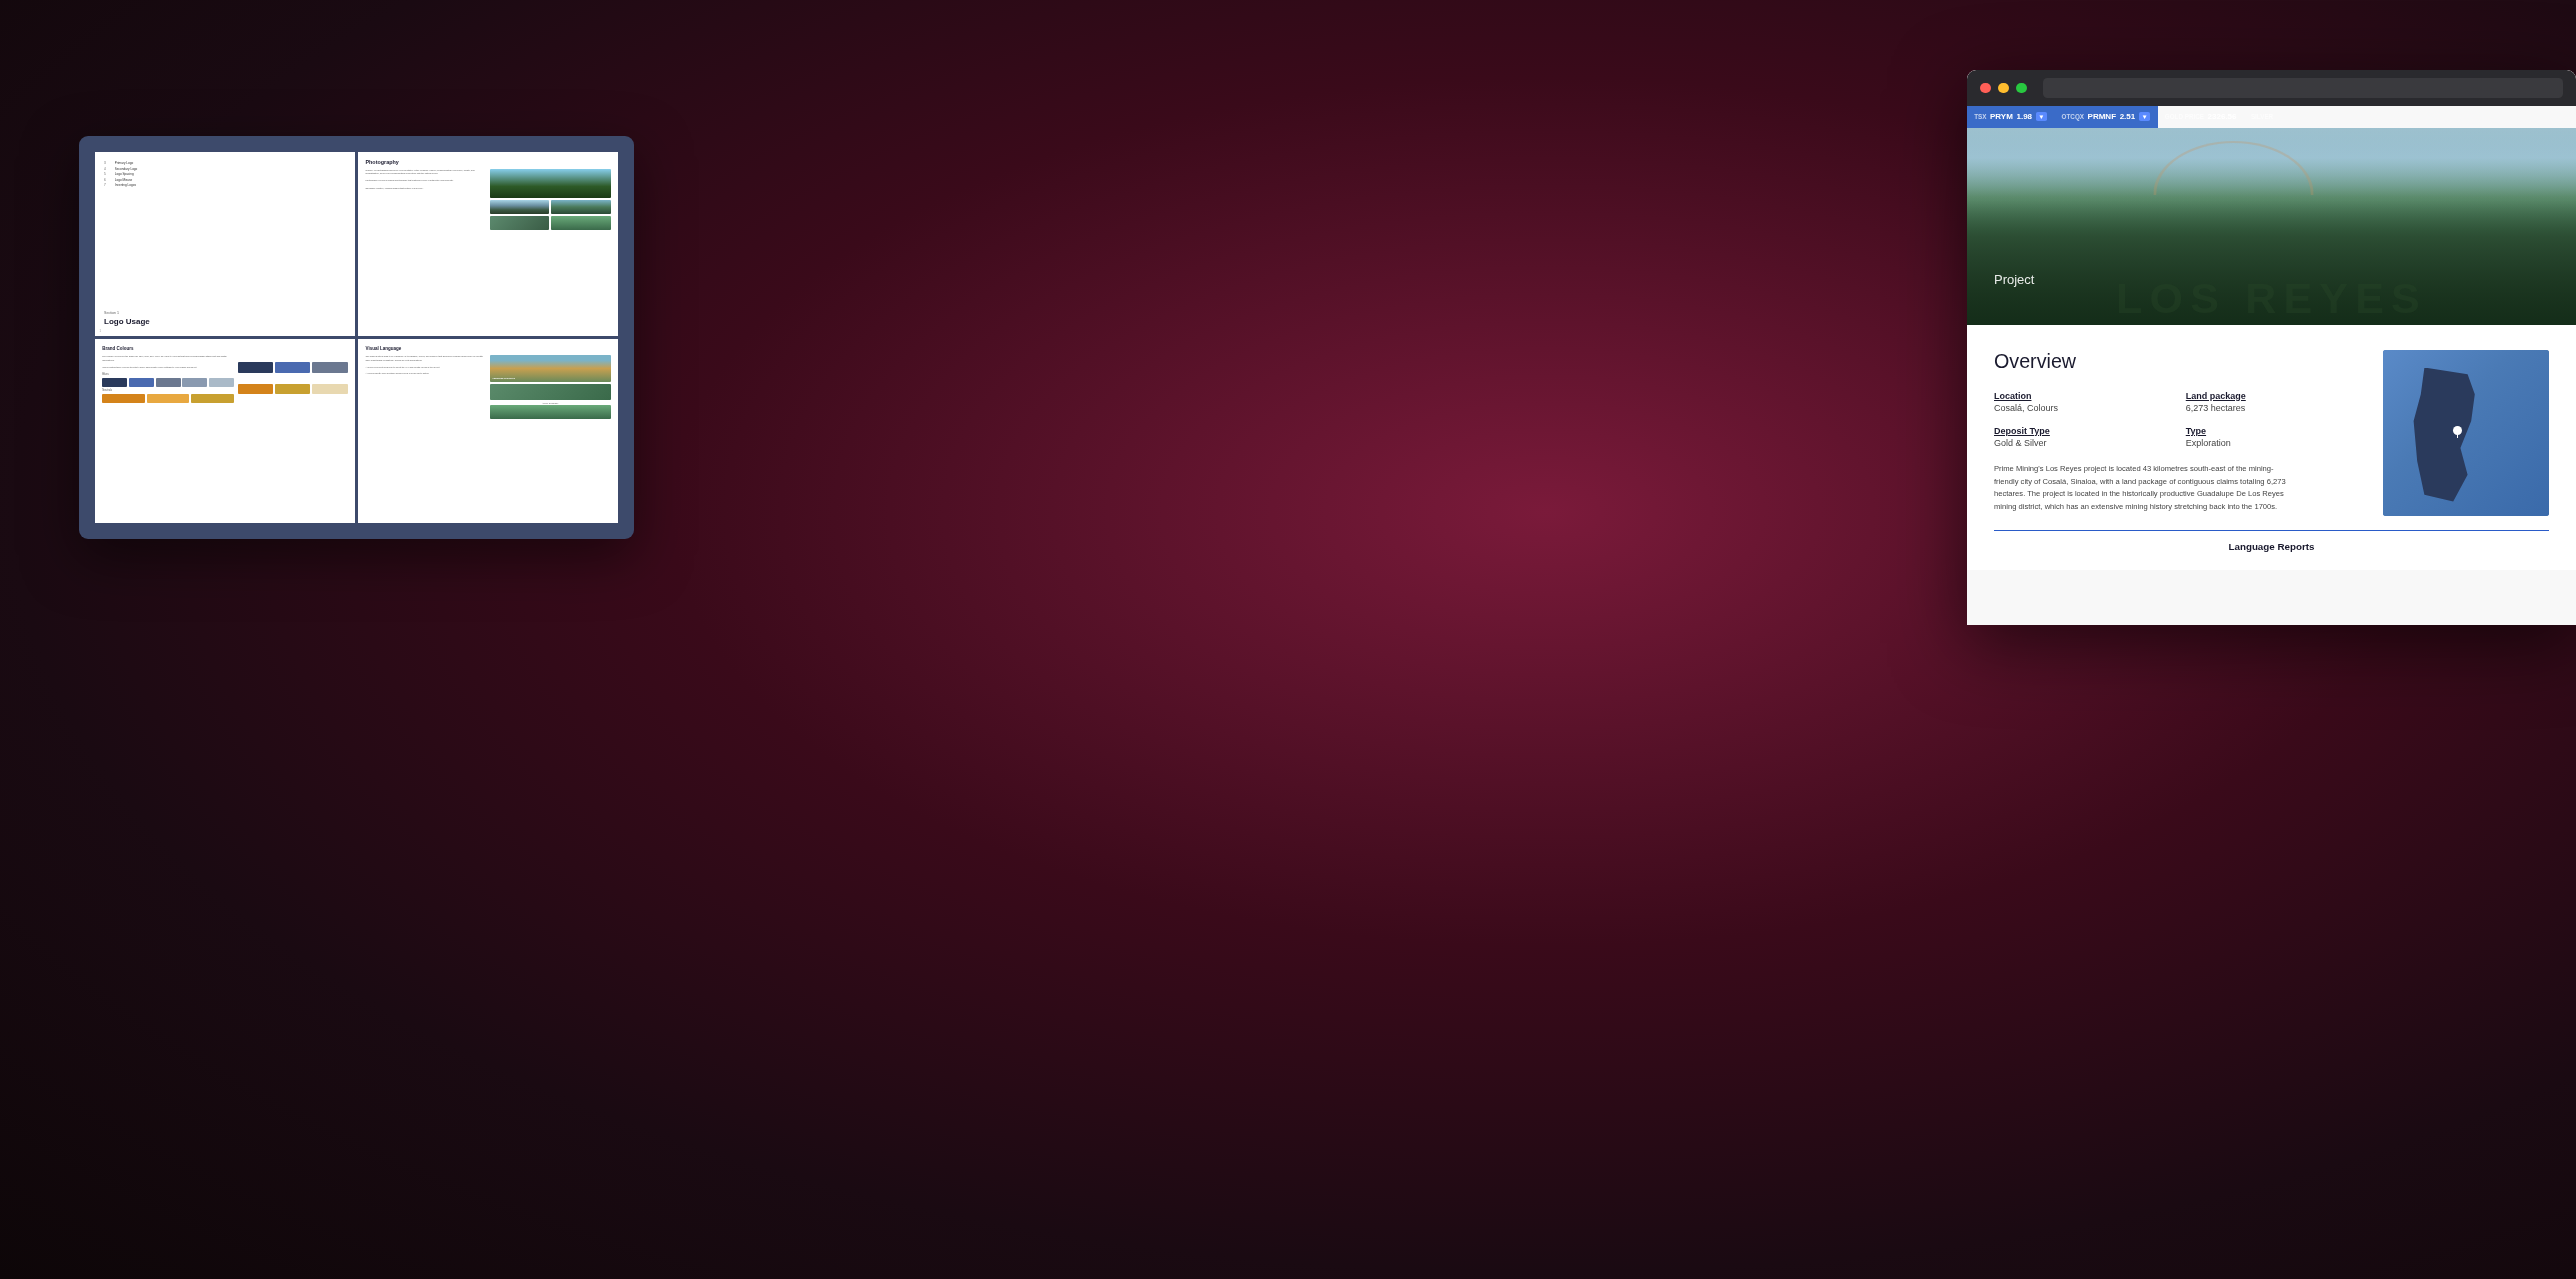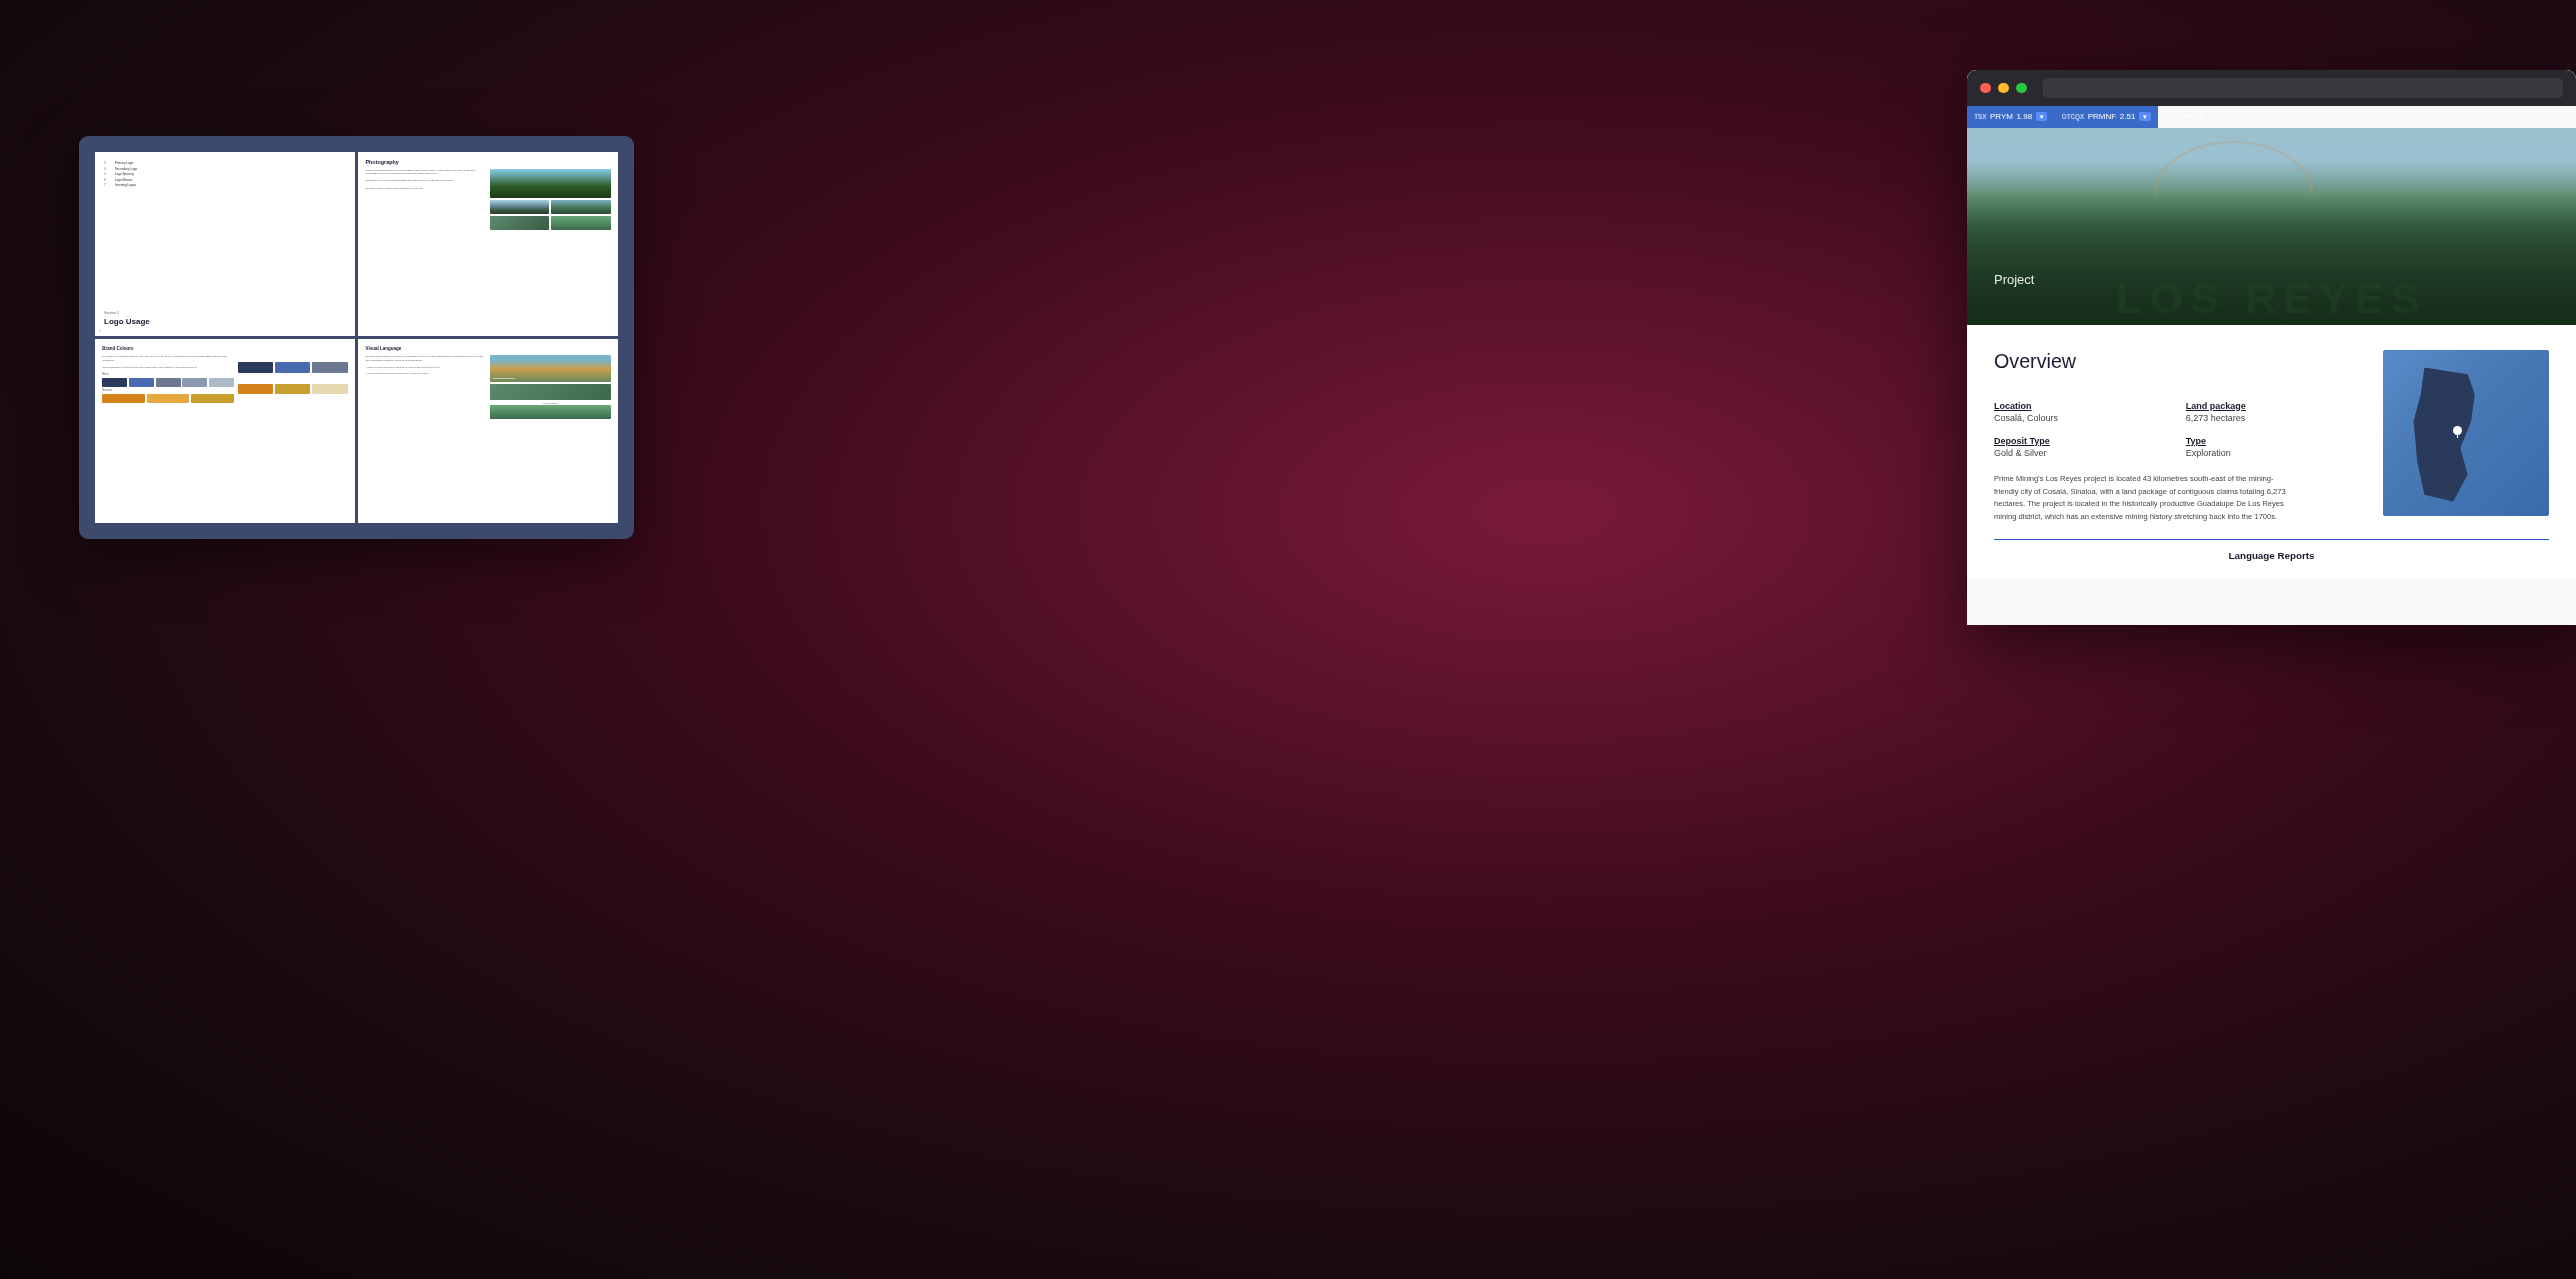--- a/index.html
+++ b/index.html
@@ -273,21 +273,21 @@
       padding: 0 7.2px;
       gap: 3.6px;
     }
 
     .ticker-tsx { background: #3a6bc8; color: white; }
     .ticker-otcqx { background: #3a6bc8; color: white; }
     .ticker-gold { background: transparent; color: white; }
     .ticker-silver { background: transparent; color: white; }
 
     .ticker-label { color: rgba(255,255,255,0.7); font-size: 6.3px; }
-    .ticker-value { color: white; font-size: 8px; font-weight: 400; text-align: right; }
+    .ticker-value { color: white; font-size: 8px; font-weight: 700; text-align: right; }
     .ticker-change {
       font-size: 6.3px;
       background: #5a8aff;
       padding: 0.9px 2.7px;
       border-radius: 1.8px;
       display: flex;
       align-items: center;
       gap: 0.9px;
     }
 
@@ -395,21 +395,21 @@
     }
 
     .overview-content {
       flex: 1;
     }
 
     .overview-title {
       font-size: 19.7px;
       font-weight: 400;
       color: #1a1a2e;
-      margin-bottom: 28px;
+      margin-bottom: 18px;
     }
 
     .overview-details-grid {
       display: grid;
       grid-template-columns: 1fr 1fr;
       gap: 12.5px;
       margin-bottom: 14.3px;
     }
 
     .detail-item {

